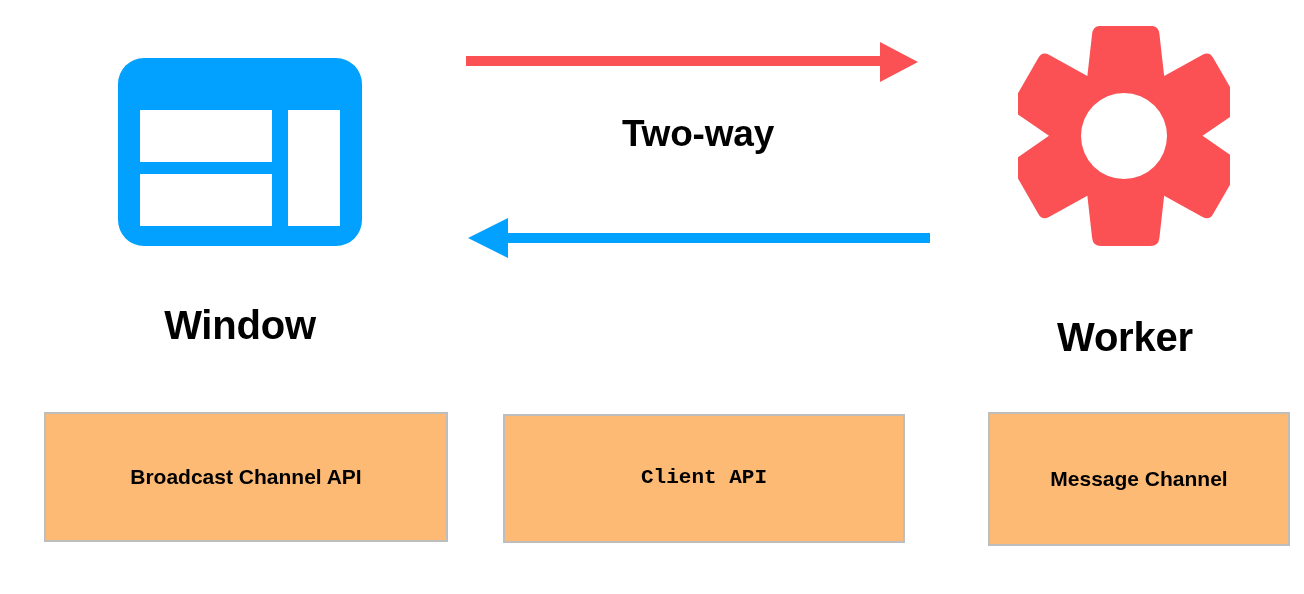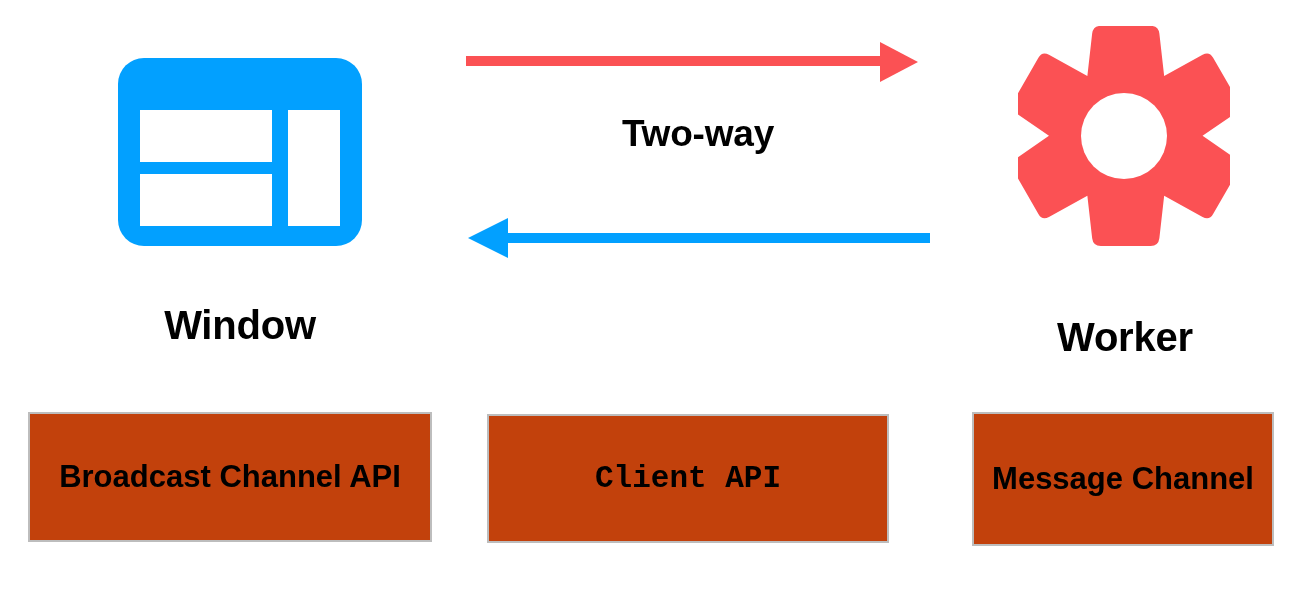--- a/index.html
+++ b/index.html
@@ -85,30 +85,31 @@
     left: 1000px;
     top: 315px;
     width: 250px;
   }
 
   
   .api-box {
     position: absolute;
     box-sizing: border-box;
     border: 2px solid #bdbdbd;
-    background: #c2410c;
+    background: #fdba74;
     display: flex;
     align-items: center;
     justify-content: center;
     text-align: center;
-    font-size: 31px;
+    font-size: 21px;
     font-weight: bold;
     line-height: 1.28;
     color: #000000;
     padding: 4px 10px;
+    margin-left: 16px;
   }
   .api-box.box-1 { left: 28px;  top: 412px; width: 404px; height: 130px; }
   .api-box.box-2 { left: 487px; top: 414px; width: 402px; height: 129px; font-family: Liberation Mono, monospace; }
   .api-box.box-3 { left: 972px; top: 412px; width: 302px; height: 134px; }
 </style>
 </head>
 <body>
 
 <div id="stage">
 

